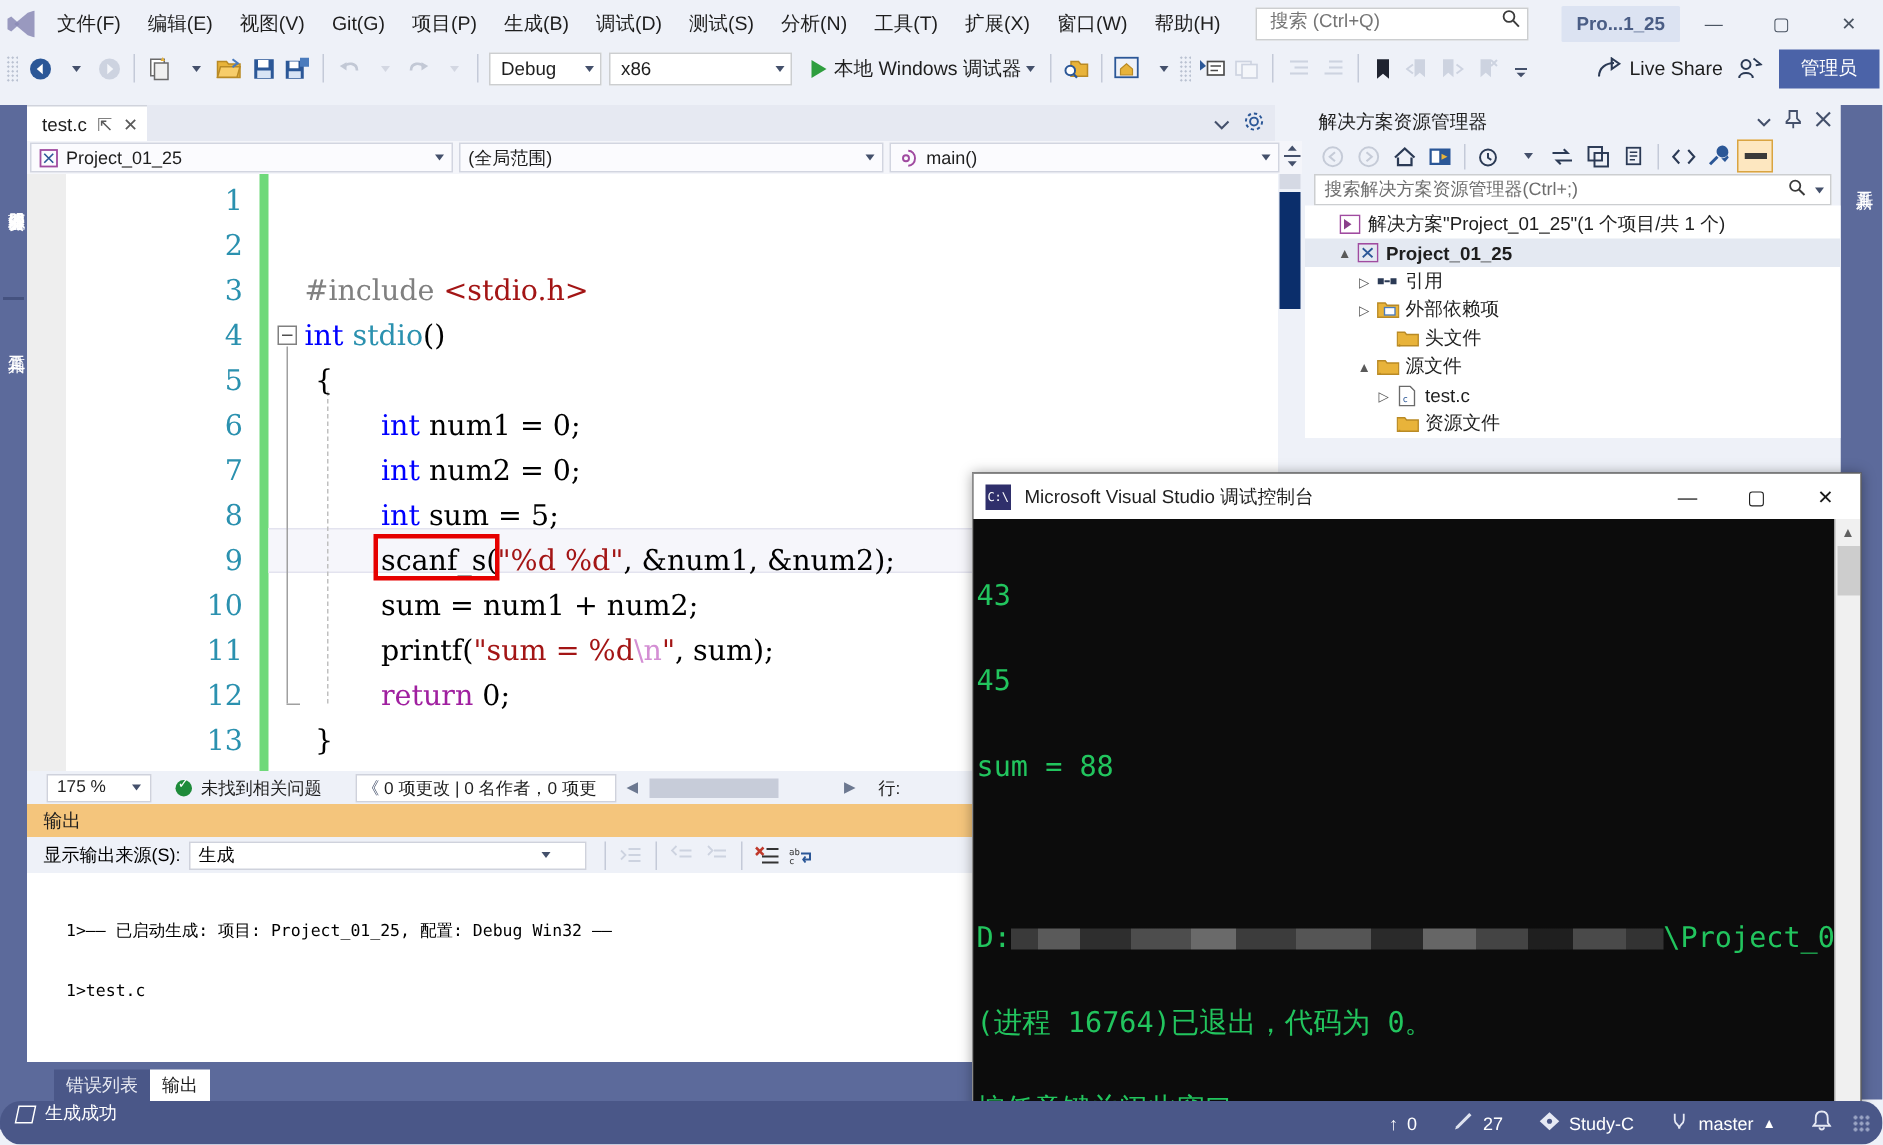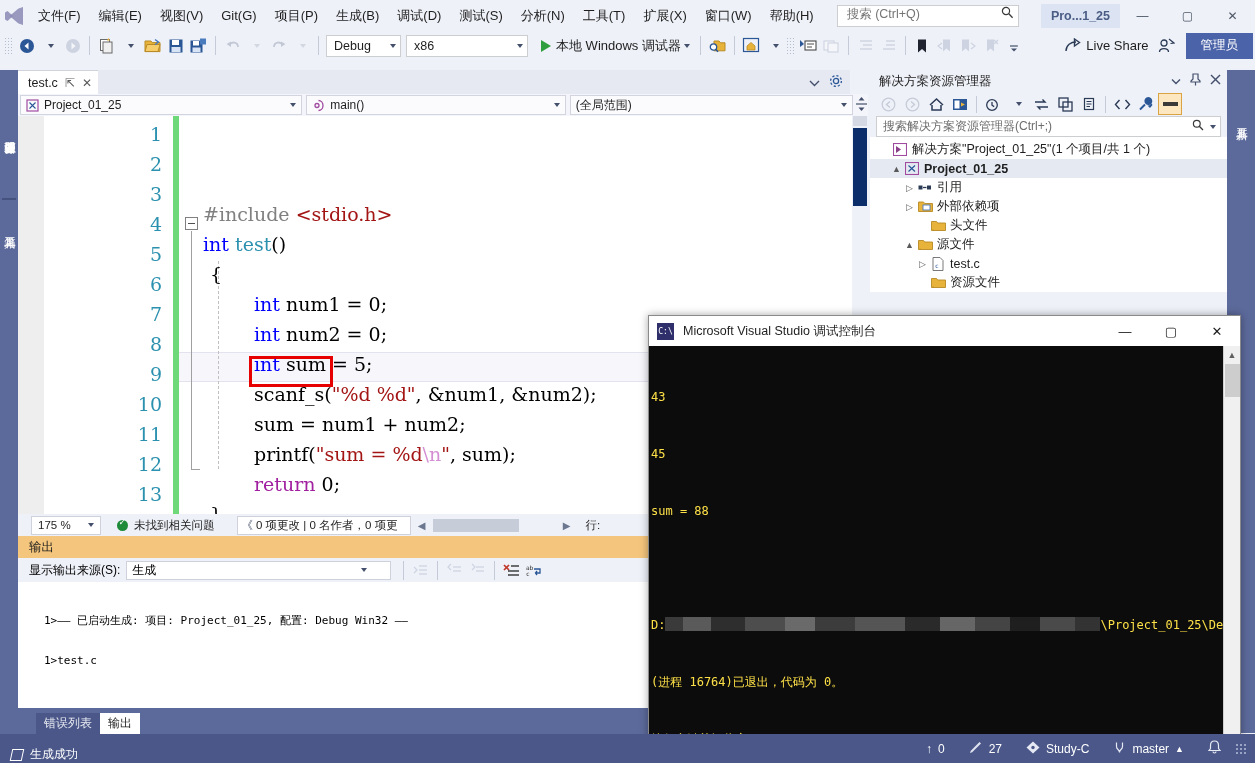--- a/index.html
+++ b/index.html
@@ -136,21 +136,21 @@
   .editor {
     position: absolute; left: 18px; top: 116px; width: 850px; height: 398px; background: #ffffff;
     overflow: hidden;
   }
   .gutter-strip { position: absolute; left: 0; top: 0; width: 26px; height: 398px; background: #eeeeee; }
   .change-bar { position: absolute; left: 155px; top: 0; width: 6px; height: 398px; background: #6fd97a; }
   .lineno {
     position: absolute; width: 118px; text-align: right; left: 26px;
     color: #2b91af; font-family: "DejaVu Serif", serif; font-size: 19px; height: 30px; line-height: 30px;
   }
-  .codetext { position: absolute; left: 185px; white-space: pre; margin-top: 20px; }
+  .codetext { position: absolute; left: 185px; white-space: pre; }
   .k-blue { color: #0000ff; }
   .k-purple { color: #a020a0; }
   .k-pp { color: #808080; }
   .k-esc { color: #d48fd4; }
   .k-red { color: #a31515; }
   .k-black { color: #000000; }
   .k-teal { color: #2b91af; }
 
   .fold-box {
     position: absolute; left: 167px; width: 13px; height: 13px; border: 1px solid #808080; background: #fff;
@@ -259,37 +259,37 @@
   .console-title {
     height: 30px; background: #ffffff; display: flex; align-items: center; padding-left: 8px;
   }
   .c-icon { width: 17px; height: 17px; background: #2f2f6b; color: #fff; font-size: 8px;
             display: flex; align-items: center; justify-content: center; font-family: "DejaVu Sans Mono", monospace; }
   .console-title .ct { margin-left: 9px; font-size: 12.5px; color: #1e1e1e; }
   .console-title .cw { margin-left: auto; display: flex; height: 30px; }
   .cwbtn { width: 46px; height: 30px; display: flex; align-items: center; justify-content: center; color: #1a1a1a; font-size: 13px; }
   .console-body {
     position: absolute; left: 0; top: 30px; width: 576px; height: 401px; background: #0c0c0c;
-    color: #fde047; font-family: "DejaVu Sans Mono", monospace; font-size: 12px;
+    color: #22c55e; font-family: "DejaVu Sans Mono", monospace; font-size: 19px;
     line-height: 19px; padding: 4px 0 0 2px; white-space: pre; overflow: hidden;
   }
   .cline { height: 19px; line-height: 19px; white-space: pre; }
   .credact { display: inline-block; background: linear-gradient(90deg,#3a3a3a 0 18px,#5a5a5a 18px 46px,#2e2e2e 46px 80px,#4d4d4d 80px 120px,#6a6a6a 120px 150px,#3c3c3c 150px 190px,#555 190px 240px,#2a2a2a 240px 275px,#666 275px 310px,#444 310px 345px,#1f1f1f 345px 375px,#4a4a4a 375px 410px,#333 410px 435px); height: 14px; vertical-align: -2px; }
   .console-scroll {
     position: absolute; right: 0; top: 30px; width: 17px; height: 401px; background: #f0f0f0;
     border-left: 1px solid #d0d0d0;
   }
   .cs-up, .cs-dn { height: 17px; display: flex; align-items: center; justify-content: center; color: #606060; font-size: 9px; }
   .cs-dn { position: absolute; bottom: 0; width: 17px; }
   .cs-thumb { position: absolute; top: 18px; left: 1px; width: 15px; height: 33px; background: #cdcdcd; }
 
   
   .statusbar {
     position: absolute; left: 0; top: 734px; width: 1255px; height: 29px; background: #4a5788;
-    display: flex; align-items: flex-end; color: #ffffff; font-size: 12px;
+    display: flex; align-items: flex-start; color: #ffffff; font-size: 12px; border-radius: 14px;
   }
   .sb-left { display: flex; align-items: center; gap: 7px; padding-left: 11px; }
   .sb-right { margin-left: auto; display: flex; align-items: center; gap: 0; padding-right: 8px; }
   .sb-item { display: flex; align-items: center; gap: 6px; padding: 0 12px; height: 29px; }
   .sb-flag { width: 12px; height: 12px; border: 1.5px solid #fff; transform: skewX(-12deg); }
   .grip-dots {
     width: 12px; height: 12px; margin-left: 2px;
     background-image: radial-gradient(#9aa4c4 38%, transparent 39%);
     background-size: 4px 4px;
   }
@@ -554,30 +554,30 @@
 
   <div class="navbar">
     <div class="navsel" style="width:286px;margin-left:2px">
       <svg width="13" height="13" viewBox="0 0 13 13">
           <rect x="1" y="1" width="11" height="11" fill="none" stroke="#a04ba0" stroke-width="1.2"></rect>
           <path d="M3.5 3.5 L9.5 9.5 M9.5 3.5 L3.5 9.5" stroke="#2b5797" stroke-width="1.1"></path>
         </svg>
       <span class="nv">Project_01_25</span>
       <span class="nc"></span>
     </div>
+    <div class="navsel" style="width:287px;margin-left:4px">
+      <span class="nv">(全局范围)</span>
+      <span class="nc"></span>
+    </div>
     <div class="navsel" style="width:263px;margin-left:4px">
       <svg width="13" height="13" viewBox="0 0 13 13">
           <path d="M6.5 1.5 C9 1.5 11 3.5 11 6.5 C11 9.5 9 11.5 6.5 11.5" fill="none" stroke="#a04ba0" stroke-width="1.3"></path>
           <circle cx="5" cy="6.5" r="2" fill="none" stroke="#a04ba0" stroke-width="1.3"></circle>
         </svg>
       <span class="nv">main()</span>
-      <span class="nc"></span>
-    </div>
-    <div class="navsel" style="width:287px;margin-left:4px">
-      <span class="nv">(全局范围)</span>
       <span class="nc"></span>
     </div>
     <span style="margin-left:2px">
       <svg width="13" height="16" viewBox="0 0 13 16">
           <path d="M6.5 1 L3.5 4.5 L9.5 4.5 Z" fill="#44506b"></path>
           <line x1="1" y1="8" x2="12" y2="8" stroke="#44506b" stroke-width="1.2"></line>
           <path d="M6.5 15 L3.5 11.5 L9.5 11.5 Z" fill="#44506b"></path>
         </svg>
     </span>
   </div>
@@ -604,21 +604,21 @@
     <div class="lineno" style="top:393px">14</div>
 
     <div class="fold-box" style="top:101px"></div>
     <div class="fold-vline" style="top:115px;height:238px"></div>
     <div class="fold-hline" style="left:173px;top:353px"></div>
 
     <div class="indent-guide" style="left:200px;top:145px;height:208px"></div>
 
     <div class="codetext" style="top:63px;font-family:'DejaVu Serif',serif;font-size:19px;line-height:30px;height:30px"><span class="k-pp">#include </span><span class="k-red">&lt;stdio.h&gt;</span></div>
 
-    <div class="codetext" style="top:93px;left:185px;font-family:'DejaVu Serif',serif;font-size:19px;line-height:30px;height:30px"><span class="k-blue">int</span><span class="k-black"> </span><span class="k-teal">test</span><span class="k-black">()</span></div>
+    <div class="codetext" style="top:93px;left:185px;font-family:'DejaVu Serif',serif;font-size:19px;line-height:30px;height:30px"><span class="k-blue">int</span><span class="k-black"> </span><span class="k-teal">stdio</span><span class="k-black">()</span></div>
 
     <div class="codetext" style="top:123px;left:192px;font-family:'DejaVu Serif',serif;font-size:19px;line-height:30px;height:30px"><span class="k-black">{</span></div>
 
     <div class="codetext" style="top:153px;left:236px;font-family:'DejaVu Serif',serif;font-size:19px;line-height:30px;height:30px"><span class="k-blue">int</span><span class="k-black"> num1 = 0;</span></div>
 
     <div class="codetext" style="top:183px;left:236px;font-family:'DejaVu Serif',serif;font-size:19px;line-height:30px;height:30px"><span class="k-blue">int</span><span class="k-black"> num2 = 0;</span></div>
 
     <div class="codetext" style="top:213px;left:236px;font-family:'DejaVu Serif',serif;font-size:19px;line-height:30px;height:30px"><span class="k-blue">int</span><span class="k-black"> sum = 5;</span></div>
 
     <div class="codetext" style="top:243px;left:236px;font-family:'DejaVu Serif',serif;font-size:19px;line-height:30px;height:30px"><span class="k-black">scanf_s(</span><span class="k-red">"%d %d"</span><span class="k-black">, &amp;num1, &amp;num2);</span></div>

